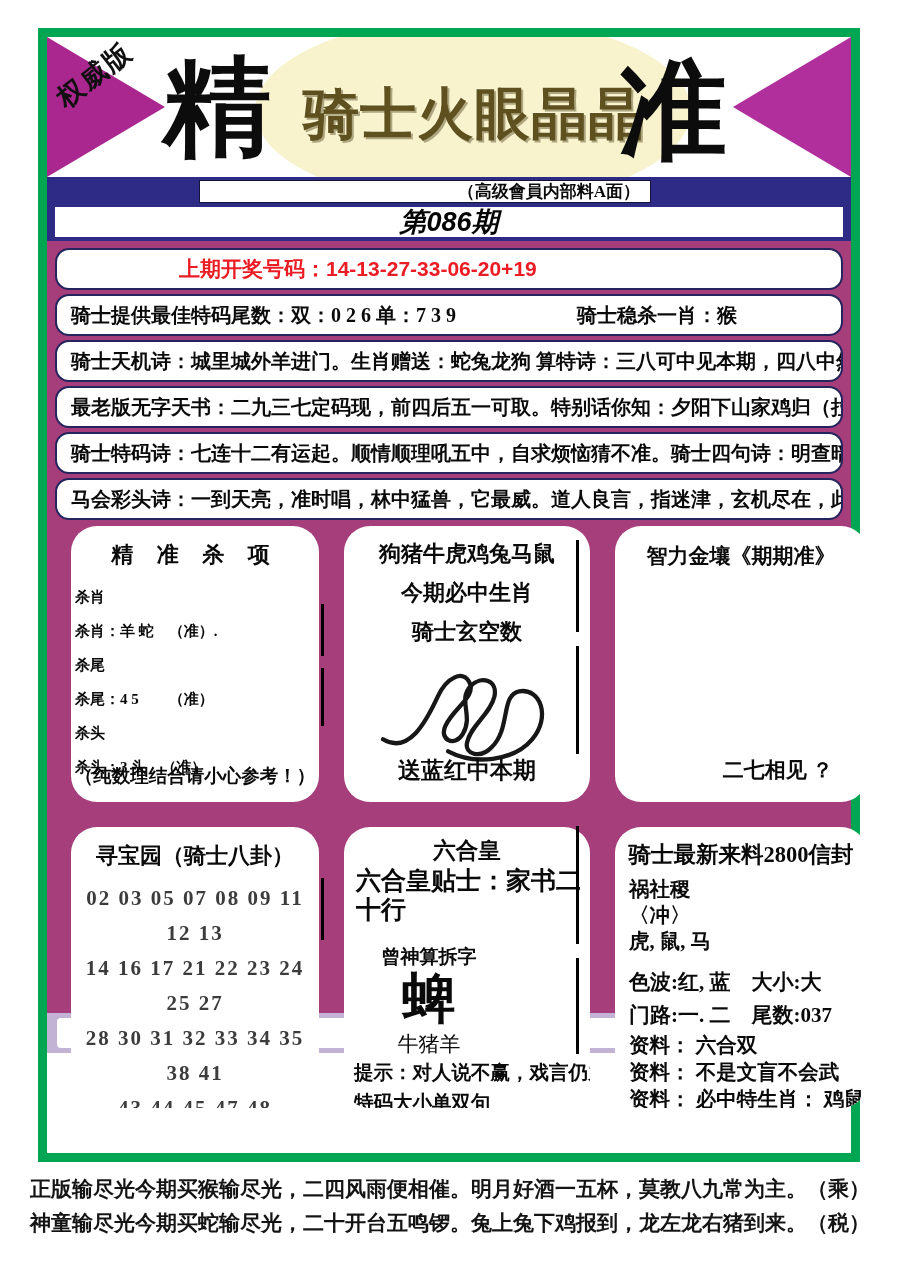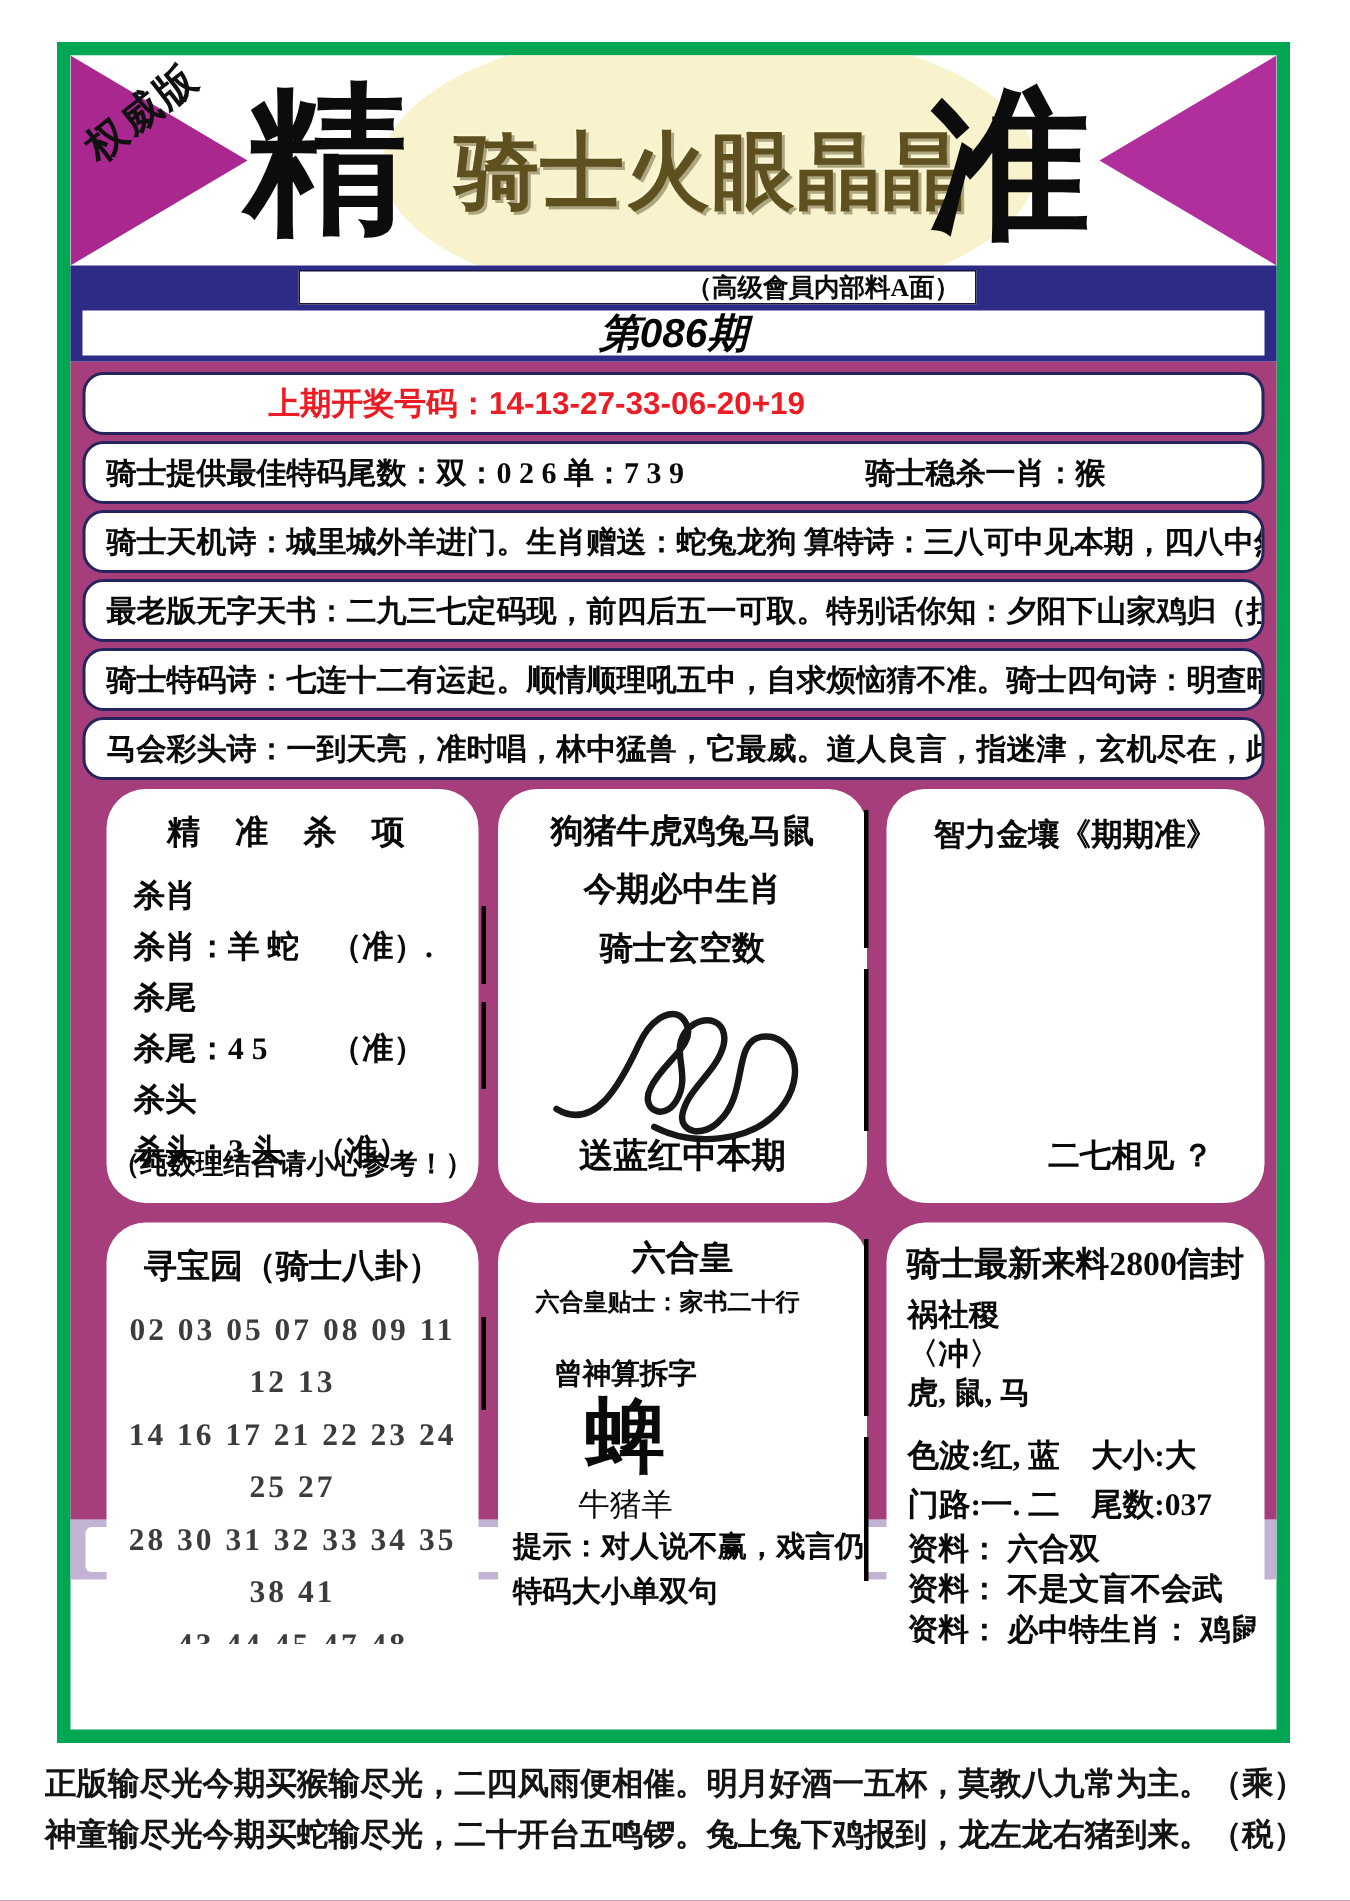--- a/index.html
+++ b/index.html
@@ -54,34 +54,34 @@
     white-space:nowrap; overflow:hidden;
   }
   .row-red {
     color:#ec1c24; font-family:"Liberation Sans","DejaVu Sans",sans-serif;
     font-weight:bold; font-size:21px; padding-left:122px;
   }
   .row-abs { position:absolute; left:520px; }
   
   .grid {
     position:relative; display:grid; grid-template-columns:248px 246px 252px;
-    grid-template-rows:276px 281px; gap:13px; margin:6px 0 0 16px;
+    grid-template-rows:276px 281px; gap:25px; margin:6px 0 0 16px;
   }
   .box { background:#fff; border-radius:26px; position:relative; box-sizing:border-box; padding:8px 0; overflow:hidden; }
   .b-title { text-align:center; font-weight:bold; font-size:22px; margin:6px 0 10px; }
   .sp { letter-spacing:9px; }
-  .b1-lines { padding-left:18px; font-size:21px; font-weight:600; line-height:34px; }
+  .b1-lines { padding-left:4px; font-size:15px; font-weight:600; line-height:34px; }
   .b1-foot { position:absolute; bottom:14px; width:100%; text-align:center; font-size:18.5px; font-weight:600; }
   .b2-line { text-align:center; font-size:22px; font-weight:600; line-height:39px; }
   .b2-scribble { display:block; margin:6px auto 0; }
   .b2-foot { position:absolute; bottom:16px; width:100%; text-align:center; font-size:23px; font-weight:bold; }
   .b3-title { text-align:center; font-size:21px; font-weight:600; margin-top:8px; }
   .b3-foot { position:absolute; bottom:18px; right:34px; font-size:21px; font-weight:600; }
   .b4-rows { text-align:center; font-size:21px; font-weight:600; color:#3c3c3c; line-height:35px; letter-spacing:2px; }
-  .b5-tip { padding-left:25px; font-size:16px; font-weight:600; line-height:29px; }
+  .b5-tip { padding-left:12px; font-size:25px; font-weight:600; line-height:29px; }
   .b5-flex { display:flex; padding-left:12px; }
   .b5-left { width:150px; font-size:19.5px; font-weight:600; line-height:29.5px; white-space:nowrap; }
   .b5-inset { width:146px; text-align:center; padding-top:20px; }
   .b5-inset-title { font-size:19px; font-weight:600; }
   .b5-char { font-size:54px; font-weight:bold; line-height:58px; }
   .b5-inset-sub { font-size:21px; font-weight:400; margin-top:2px; }
   .b5-tail { padding-left:10px; font-size:19.5px; font-weight:600; line-height:29.5px; white-space:nowrap; }
   .b6-title { text-align:center; font-size:22.5px; font-weight:bold; margin:4px 0 6px; white-space:nowrap; }
   .b6-body { padding-left:14px; font-size:20.5px; font-weight:600; }
   .b6-line { line-height:26px; }

